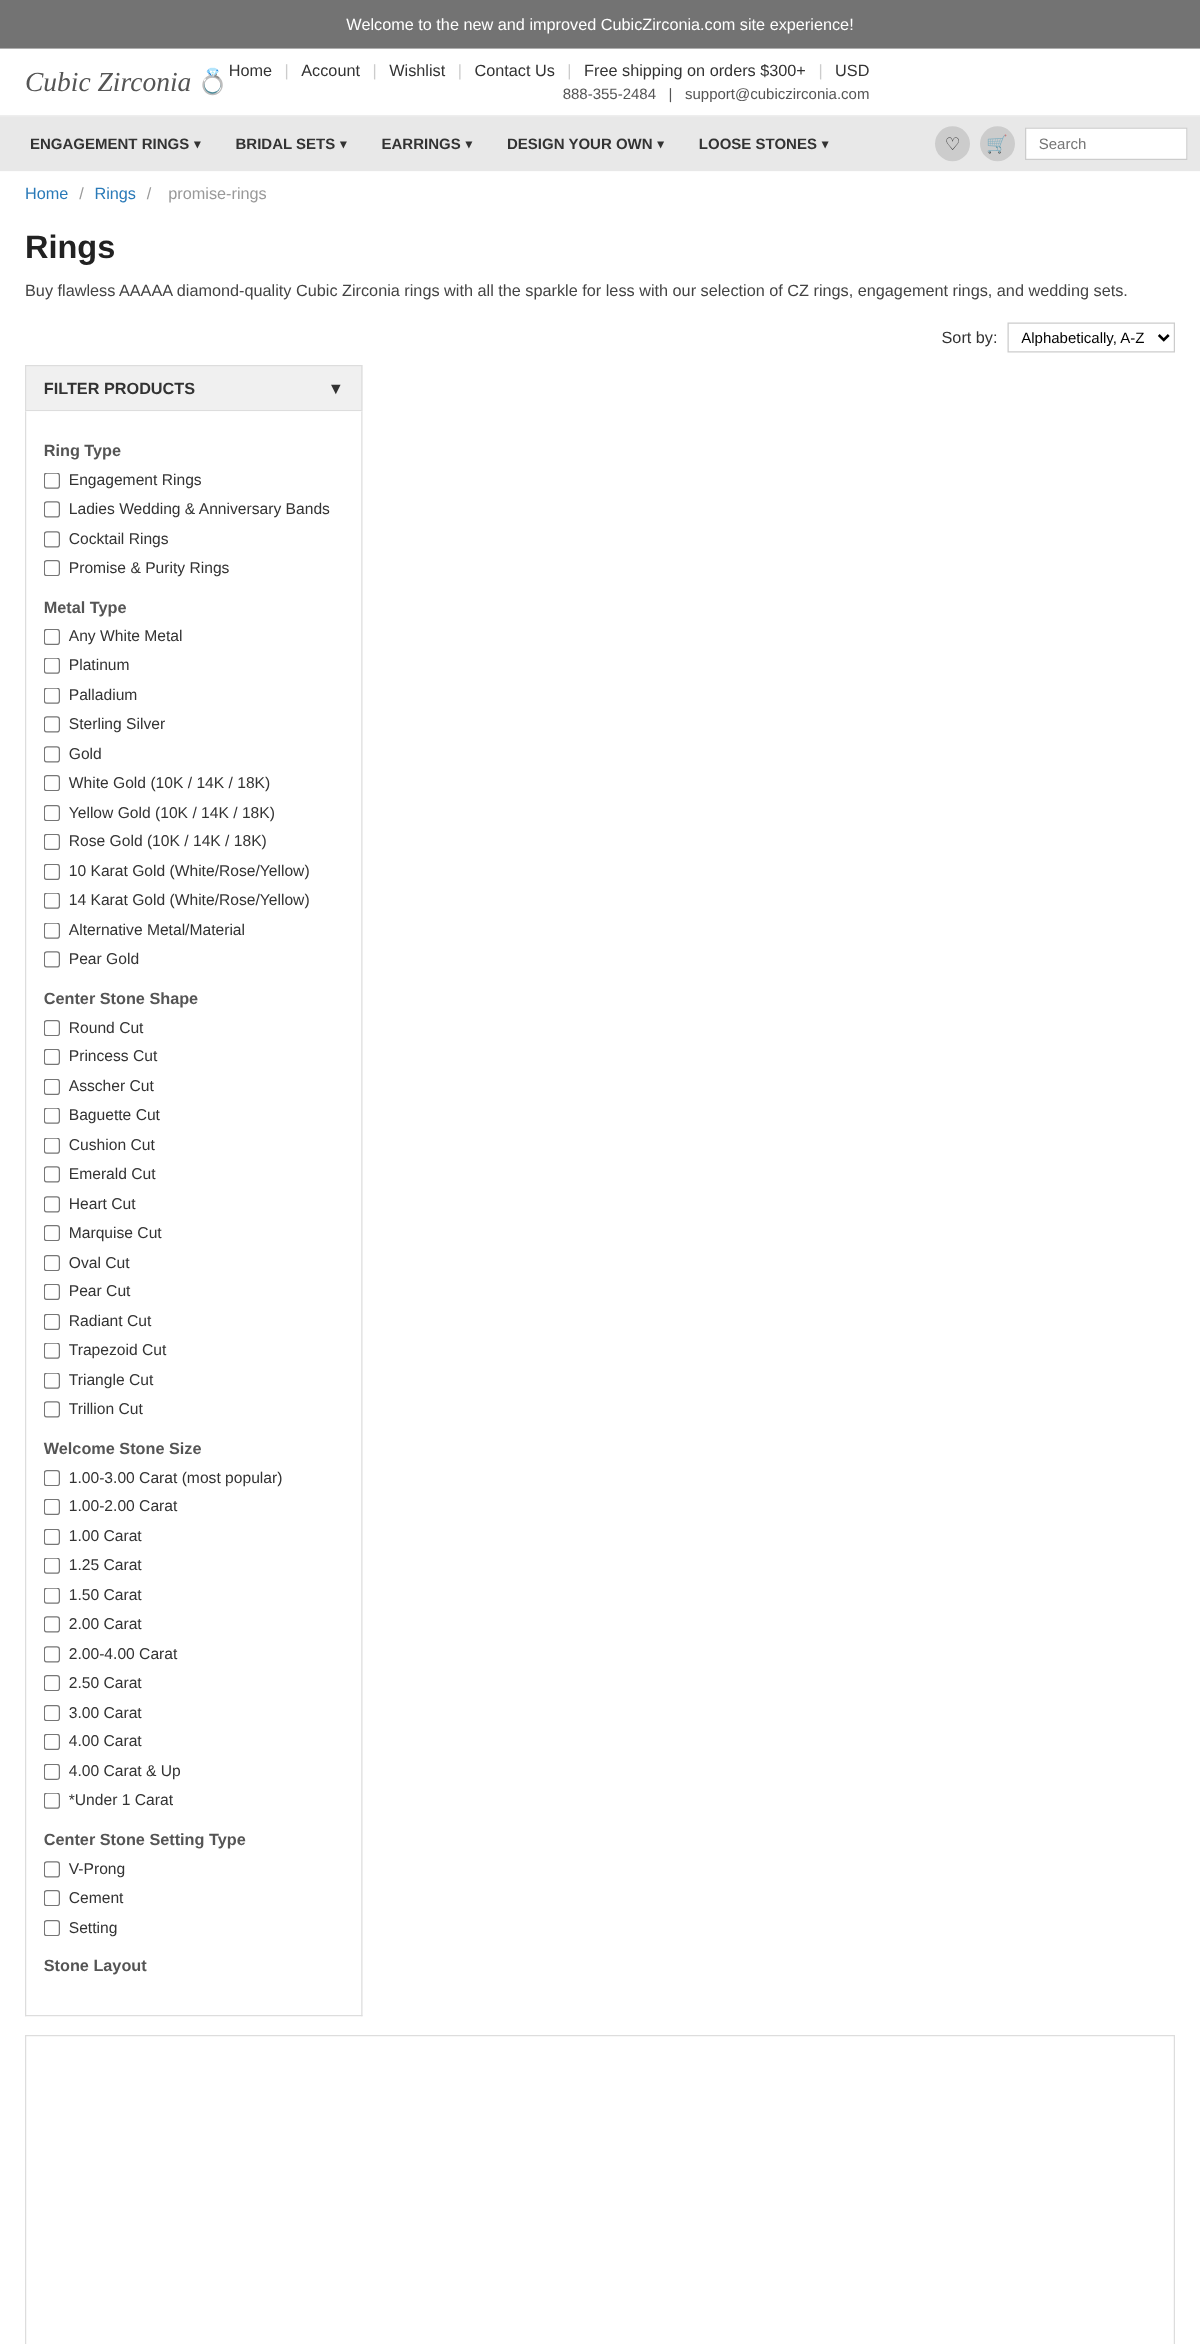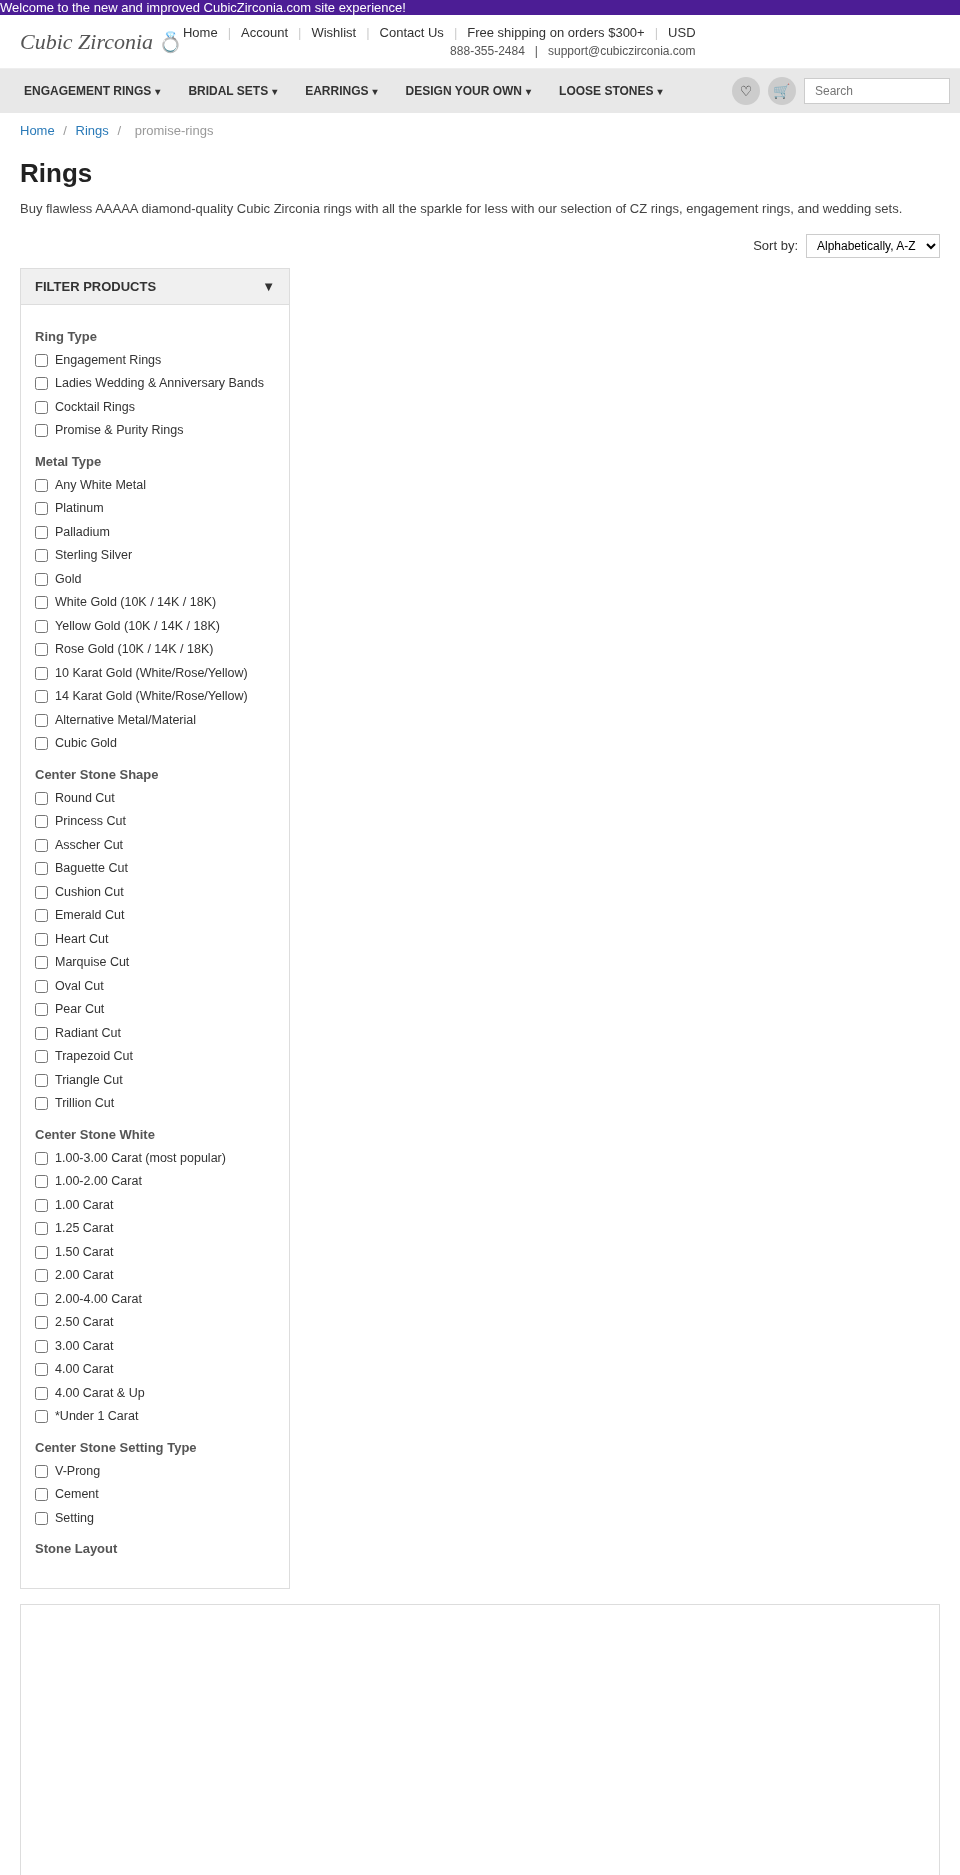--- a/index.html
+++ b/index.html
@@ -1,22 +1,23 @@
 <!DOCTYPE html>
 <html><head>
   <meta charset="utf-8">
   <style>
     * { box-sizing: border-box; margin: 0; padding: 0; }
     body { font-family: Arial, sans-serif; font-size: 13px; color: #333; background: #f5f5f5; }
 
     
     .top-banner {
-      background: #4c1d95;
+      background: #737373;
       color: #fff;
-      padding: 0;
+      text-align: center;
+      padding: 12px;
       font-size: 13px;
     }
 
     
     .header {
       background: #fff;
       padding: 10px 20px;
       display: flex;
       align-items: center;
       justify-content: flex-start;
@@ -100,21 +101,21 @@
       align-items: center;
       justify-content: center;
       font-size: 14px;
       cursor: pointer;
     }
     .search-box {
       border: 1px solid #ccc;
       background: #fff;
       padding: 5px 10px;
       font-size: 12px;
-      width: 146px;
+      width: 130px;
     }
 
     
     .breadcrumb {
       padding: 10px 20px;
       background: #fff;
       font-size: 13px;
     }
     .breadcrumb a { color: #2a7ab8; text-decoration: none; }
     .breadcrumb span { color: #999; margin: 0 5px; }
@@ -364,21 +365,21 @@
         <div class="filter-item">
             <input type="checkbox" style="">
             <label>14 Karat Gold (White/Rose/Yellow)</label>
           </div>
         <div class="filter-item">
             <input type="checkbox" style="">
             <label>Alternative Metal/Material</label>
           </div>
         <div class="filter-item">
             <input type="checkbox" style="">
-            <label>Cubic Gold</label>
+            <label>Pear Gold</label>
           </div>
 
         <div class="filter-section-title">Center Stone Shape</div>
         <div class="filter-item">
             <input type="checkbox" style="">
             <label>Round Cut</label>
           </div>
         <div class="filter-item">
             <input type="checkbox" style="">
             <label>Princess Cut</label>
@@ -425,21 +426,21 @@
           </div>
         <div class="filter-item">
             <input type="checkbox" style="">
             <label>Triangle Cut</label>
           </div>
         <div class="filter-item">
             <input type="checkbox" style="">
             <label>Trillion Cut</label>
           </div>
 
-        <div class="filter-section-title">Center Stone White</div>
+        <div class="filter-section-title">Welcome Stone Size</div>
         <div class="filter-item">
             <input type="checkbox" style="">
             <label>1.00-3.00 Carat (most popular)</label>
           </div>
         <div class="filter-item">
             <input type="checkbox" style="">
             <label>1.00-2.00 Carat</label>
           </div>
         <div class="filter-item">
             <input type="checkbox" style="">

